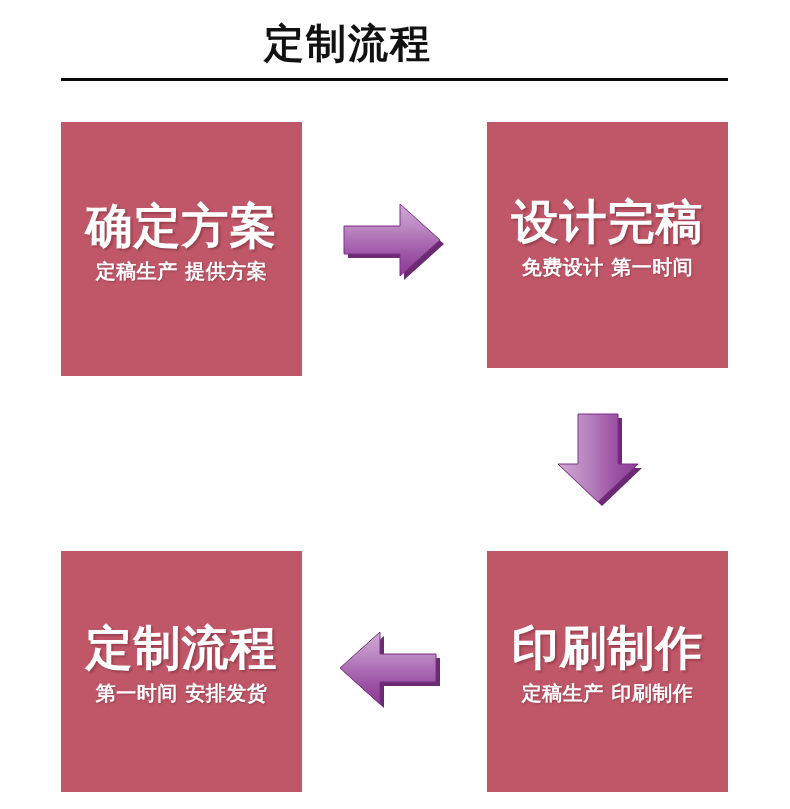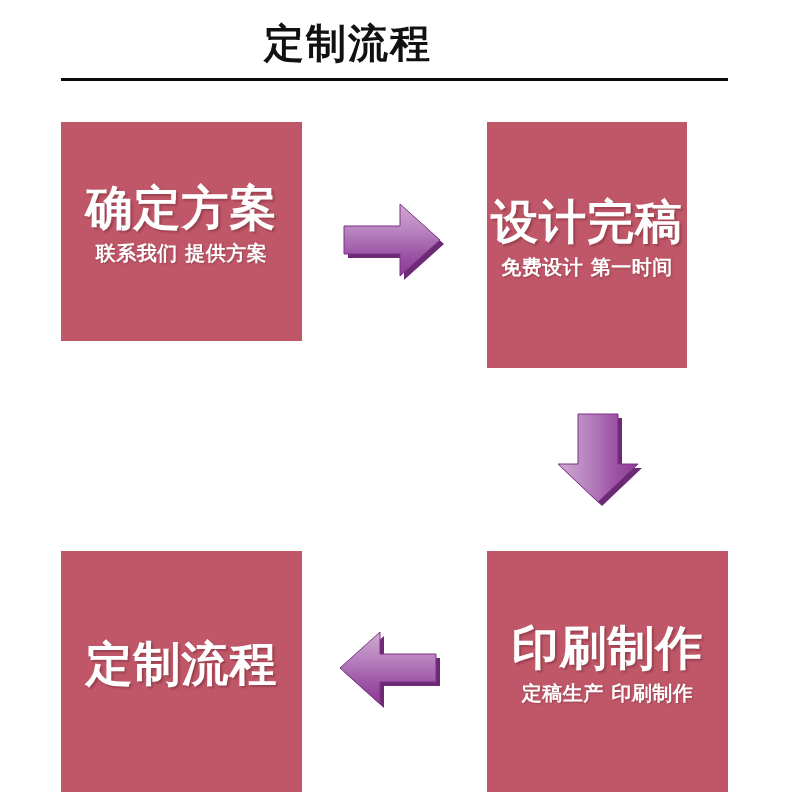--- a/index.html
+++ b/index.html
@@ -61,22 +61,22 @@
     margin-top: 5px;
     font-size: 20px;
     font-weight: bold;
     color: #ffffff;
     line-height: 26px;
     letter-spacing: 0.5px;
     white-space: nowrap;
     text-shadow: 1px 1px 2px rgba(90, 25, 35, 0.35);
   }
 
-  #box-1 { left: 61px;  top: 122px; width: 241px; height: 219px; }
-  #box-2 { left: 487px; top: 122px; width: 200px; height: 246px; }
+  #box-1 { left: 61px;  top: 122px; width: 241px; height: 254px; }
+  #box-2 { left: 487px; top: 122px; width: 241px; height: 246px; }
   #box-3 { left: 487px; top: 551px; width: 241px; height: 241px; }
   #box-4 { left: 61px;  top: 551px; width: 241px; height: 241px; }
 
   
   .flow-box .box-inner {
     display: flex;
     flex-direction: column;
     align-items: center;
     transform: translateY(-8px);
   }
@@ -94,41 +94,42 @@
 </head>
 <body>
 
 <div id="page-title">定制流程</div>
 
 <div id="title-rule"></div>
 
 <div class="flow-box" id="box-1">
   <div class="box-inner">
     <div class="box-title">确定方案</div>
-    <div class="box-sub">联系我们  提供方案</div>
+    <div class="box-sub">定稿生产  提供方案</div>
   </div>
 </div>
 
 <div class="flow-box" id="box-2">
   <div class="box-inner">
     <div class="box-title">设计完稿</div>
     <div class="box-sub">免费设计  第一时间</div>
   </div>
 </div>
 
 <div class="flow-box" id="box-3">
   <div class="box-inner">
     <div class="box-title">印刷制作</div>
     <div class="box-sub">定稿生产  印刷制作</div>
   </div>
 </div>
 
 <div class="flow-box" id="box-4">
   <div class="box-inner">
     <div class="box-title">定制流程</div>
+    <div class="box-sub">第一时间  安排发货</div>
   </div>
 </div>
 
 <div class="arrow" id="arrow-right">
   <svg viewBox="0 0 112 84" xmlns="http://www.w3.org/2000/svg">
     <defs>
       <linearGradient id="gradR" x1="0" y1="0" x2="0" y2="1">
         <stop offset="0%" stop-color="#cfaad3"></stop>
         <stop offset="35%" stop-color="#b985c0"></stop>
         <stop offset="70%" stop-color="#9d55a6"></stop>

